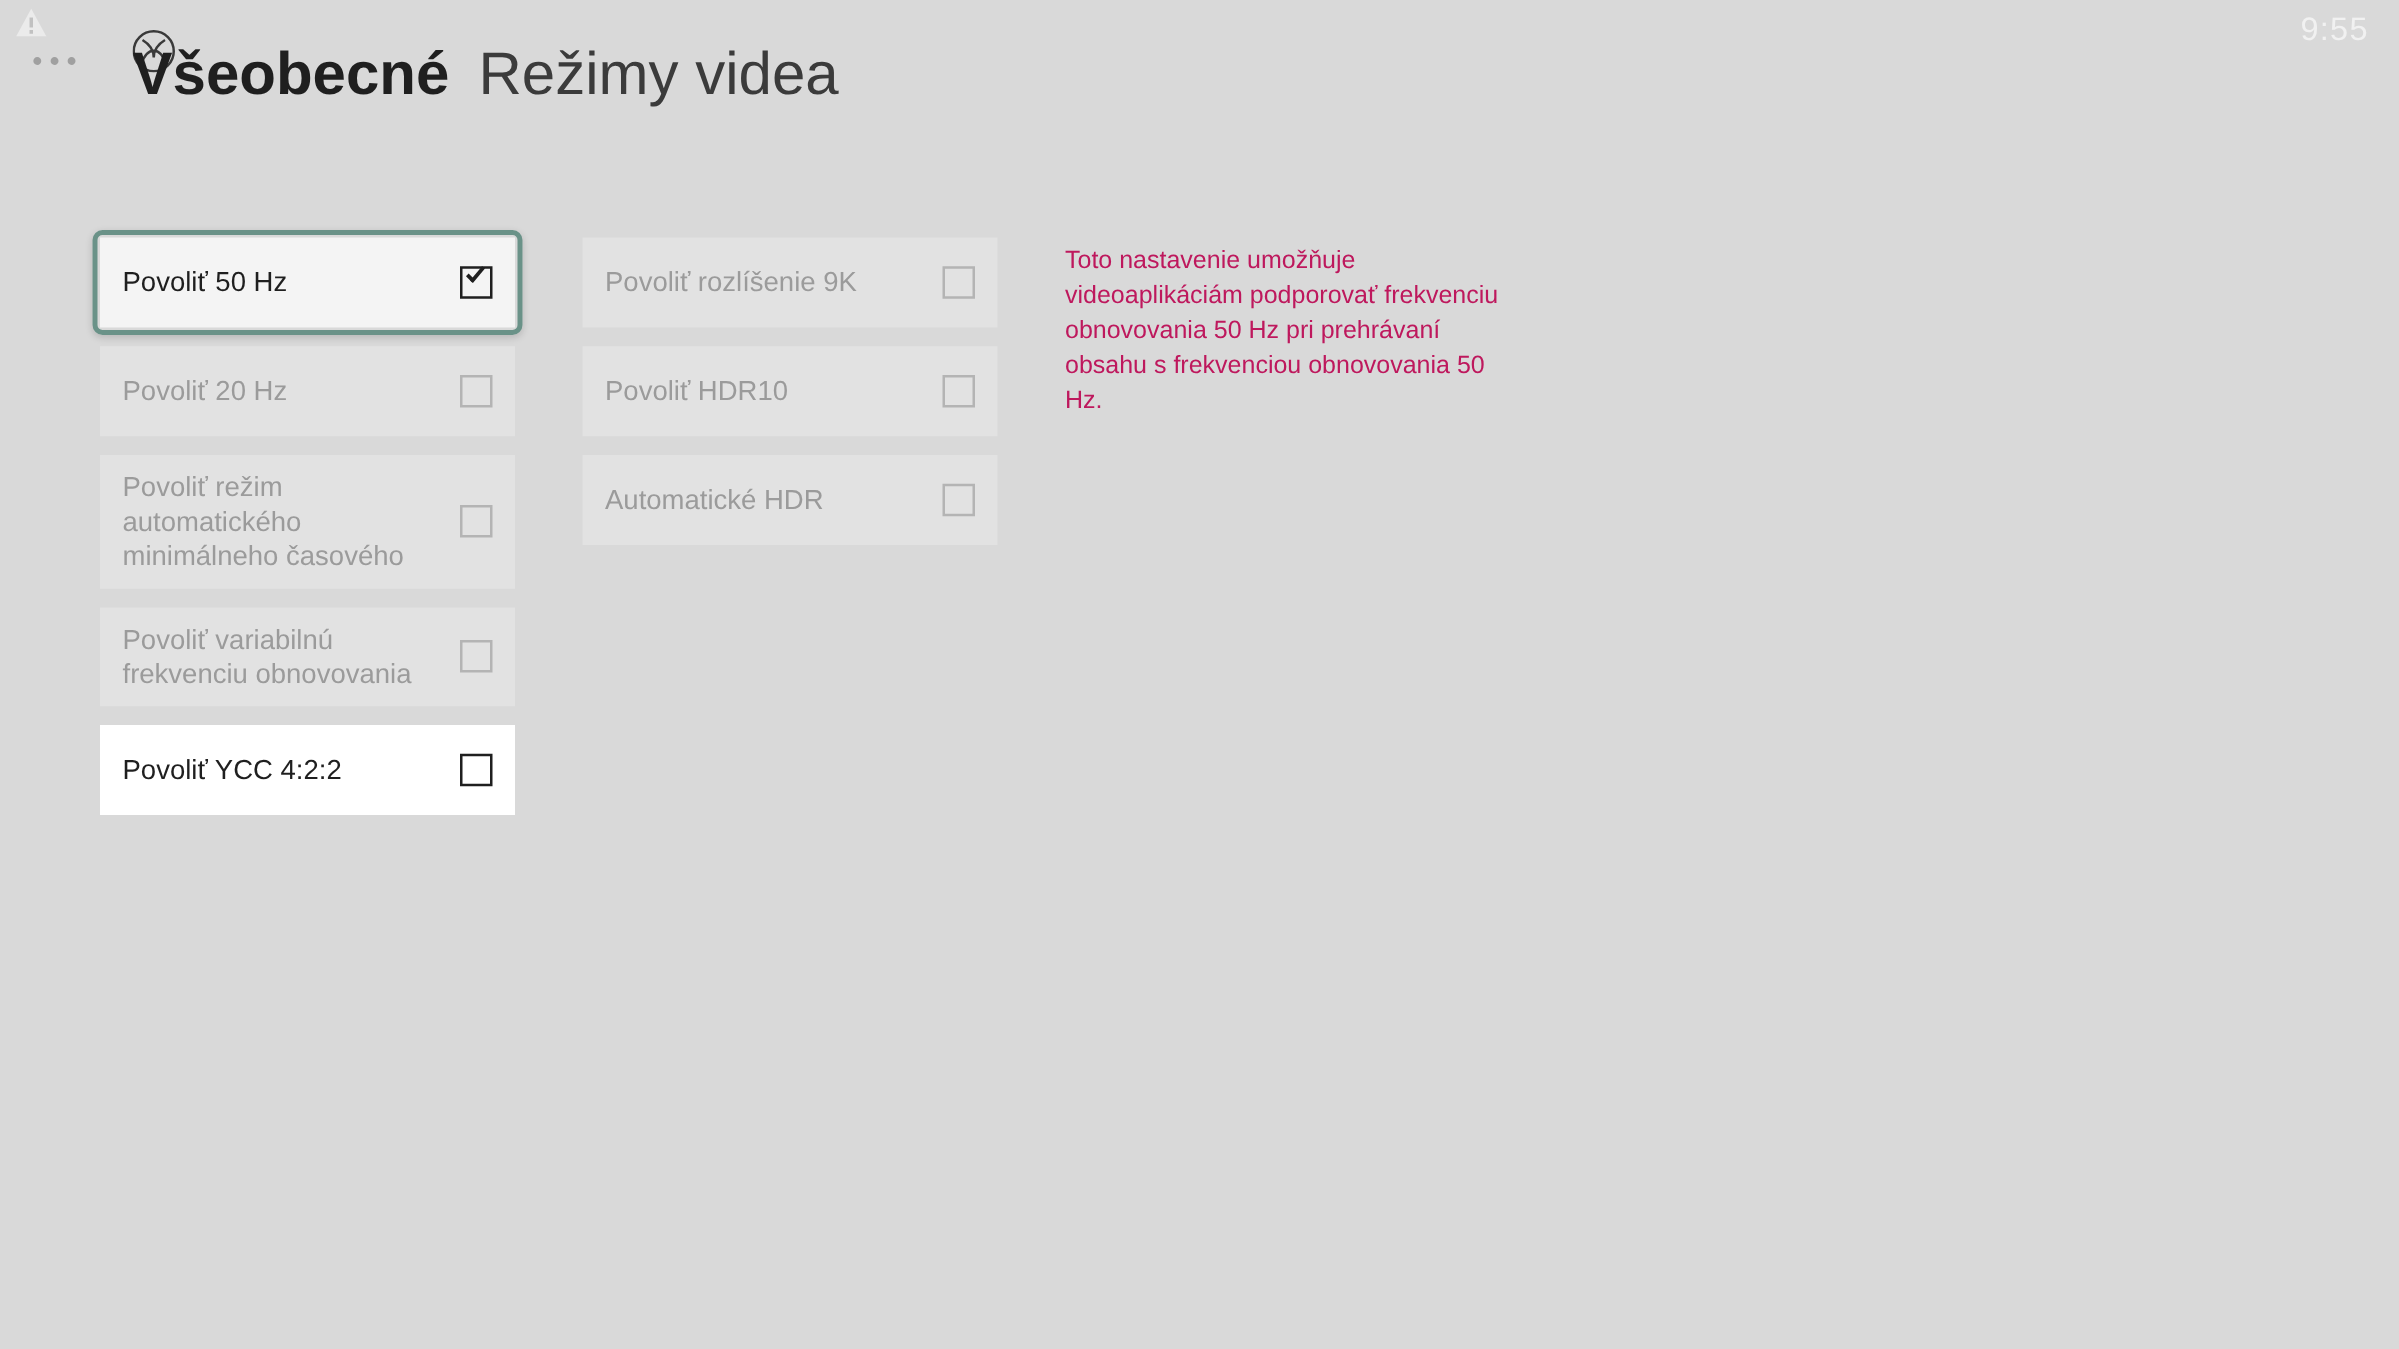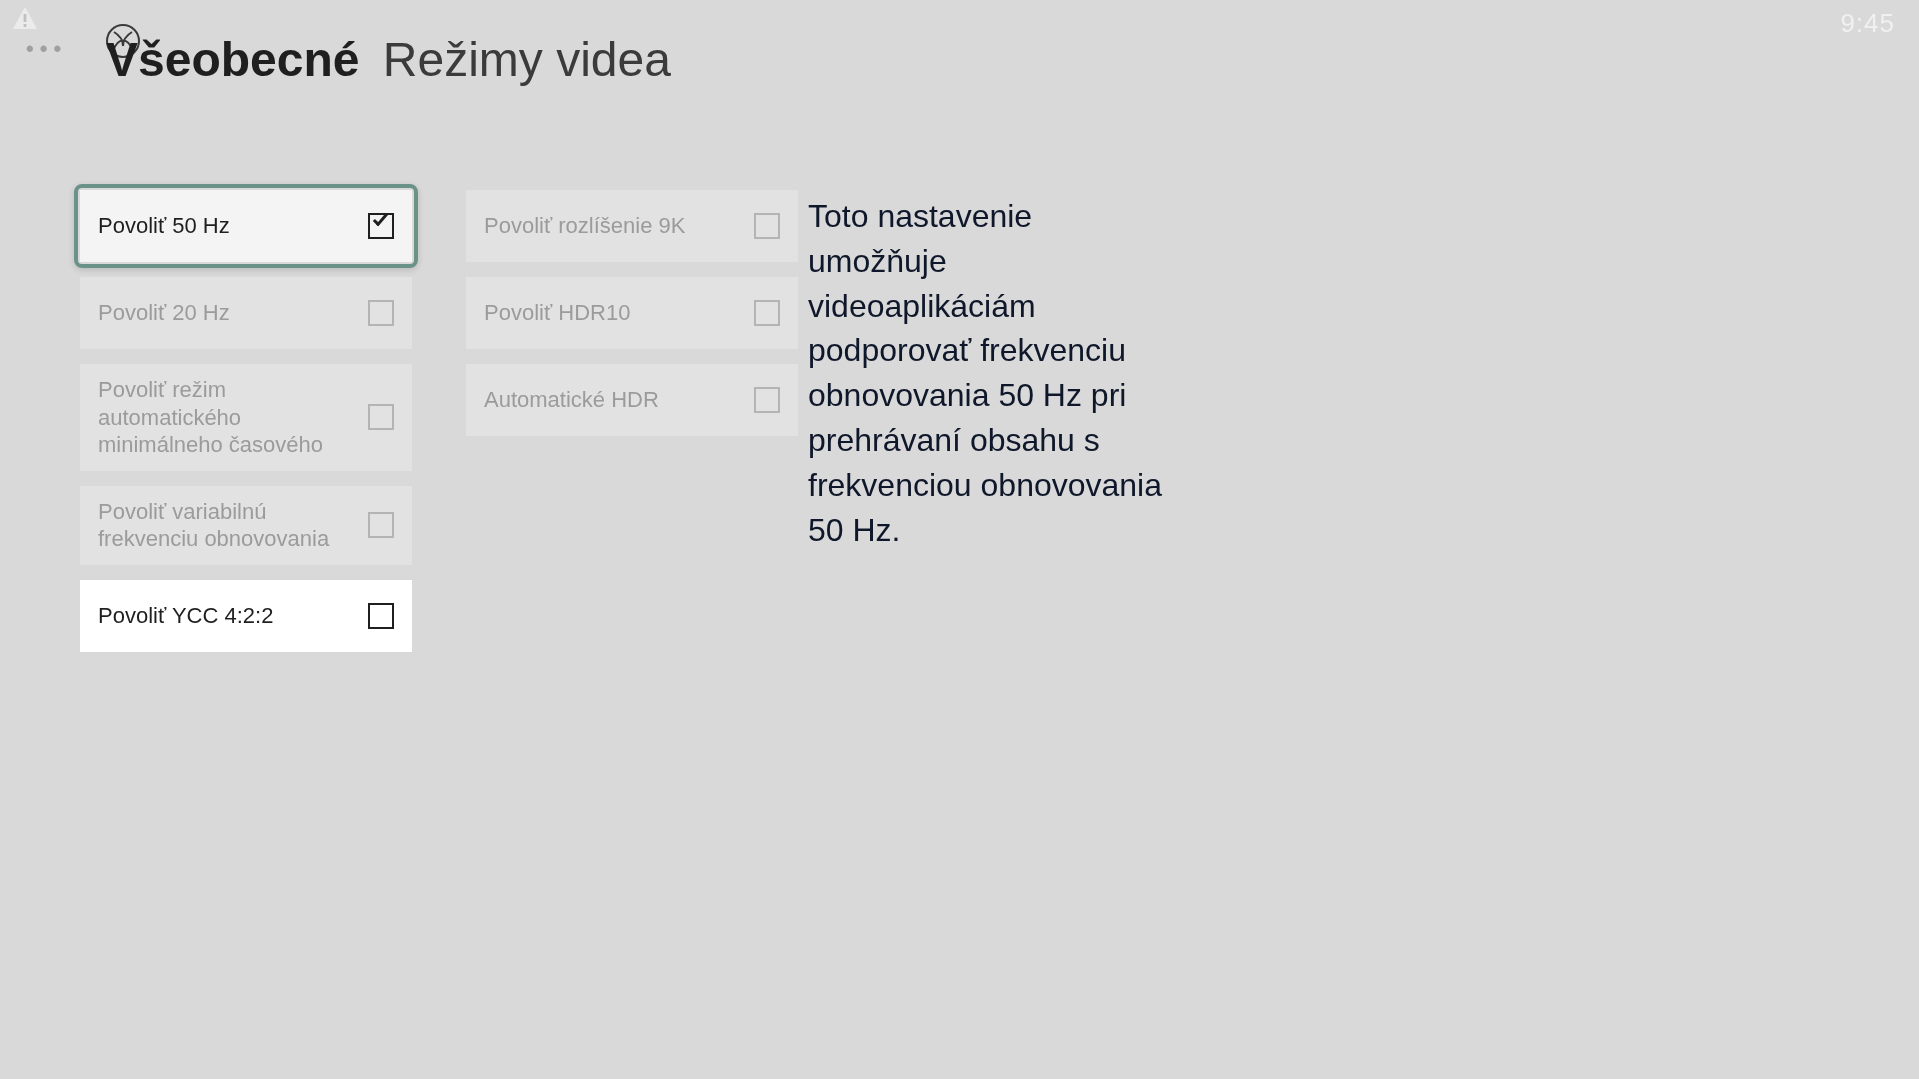--- a/index.html
+++ b/index.html
@@ -165,26 +165,26 @@
     width: 15px;
     height: 2.5px;
     background: currentColor;
     transform: rotate(-50deg);
     transform-origin: left center;
   }
 
   
   .desc {
     position: absolute;
-    left: 808px;
+    left: 852px;
     top: 194px;
     width: 360px;
-    font-size: 32px;
+    font-size: 20px;
     line-height: 1.4;
-    color: #0f172a;
+    color: #be185d;
   }
 </style>
 </head>
 <body>
 
 <div class="top-left-warning">
   <svg width="26" height="24" viewBox="0 0 26 24">
     <path d="M13 1 L25 23 L1 23 Z" fill="#eeeeee"></path>
     <rect x="11.6" y="8" width="2.8" height="8" fill="#bfbfbf"></rect>
     <rect x="11.6" y="18" width="2.8" height="3" fill="#bfbfbf"></rect>
@@ -194,21 +194,21 @@
 <div class="top-left-more">•••</div>
 
 <div class="xbox-logo">
   <svg width="34" height="34" viewBox="0 0 34 34">
     <circle cx="17" cy="17" r="16" fill="none" stroke="#3a3a3a" stroke-width="2"></circle>
     <path d="M7 27 C12 13 22 13 27 27" fill="none" stroke="#3a3a3a" stroke-width="2"></path>
     <path d="M8 8 C13 11 17 16 17 22 C17 16 21 11 26 8" fill="none" stroke="#3a3a3a" stroke-width="2"></path>
   </svg>
 </div>
 
-<div class="clock">9:45</div>
+<div class="clock">9:55</div>
 
 <div class="breadcrumb">
   <span class="bc1">Všeobecné</span>
   <span class="bc2">Režimy videa</span>
 </div>
 
 <div class="columns">
   <div class="col" id="col1">
       <div class="tile selected">
         <span class="label">Povoliť 50 Hz</span>

